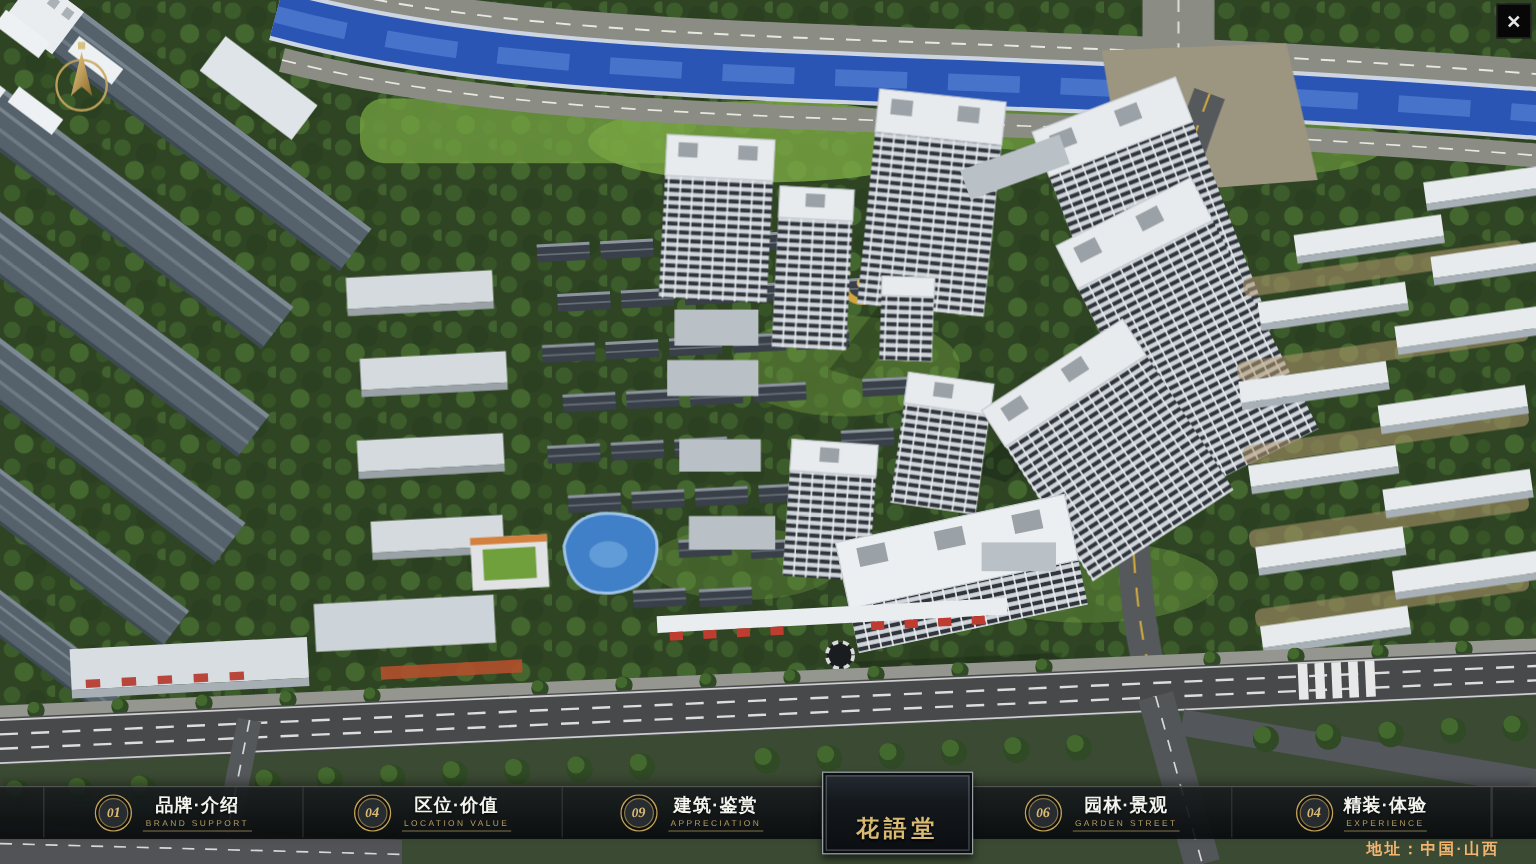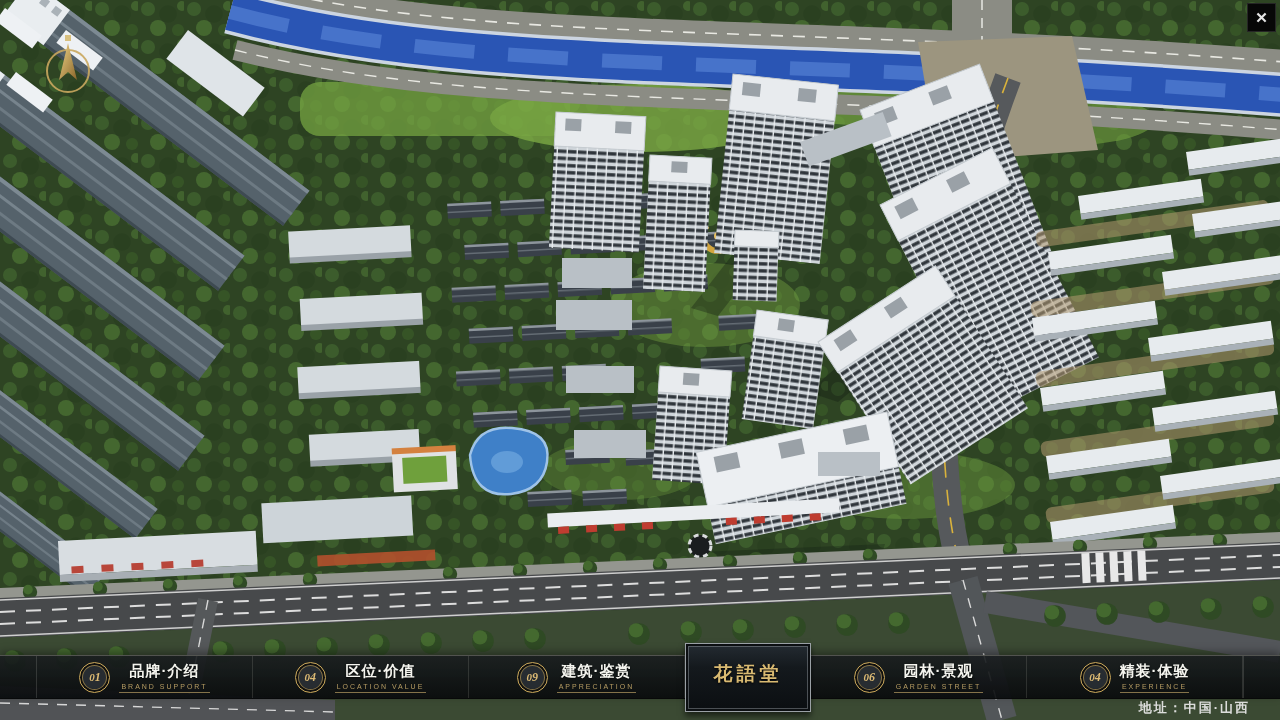--- a/index.html
+++ b/index.html
@@ -37,27 +37,27 @@
              white-space:nowrap;text-shadow:0 1px 2px rgba(0,0,0,.8);}
   .nav-sub{margin-top:2px;font-size:7px;color:#b79d63;letter-spacing:2px;
            white-space:nowrap;padding:0 2px 2px 2px;
            border-bottom:1px solid rgba(183,157,99,.7);}
   
   .logo-panel{flex:0 0 124px;width:124px;height:67px;margin-top:-13px;z-index:2;
               background:linear-gradient(#242b32 0%,#14191d 35%,#0b0e11 100%);
               border:1px solid #9aa0a5;
               box-shadow:inset 0 0 0 2px #0c0f12,inset 0 0 0 3px rgba(154,160,166,.45),
                          0 4px 6px rgba(0,0,0,.55);
-              display:flex;flex-direction:column;align-items:center;justify-content:center;gap:38px;}
+              display:flex;flex-direction:column;align-items:center;justify-content:space-between;gap:38px;}
   .logo-title{font-family:"Liberation Serif",serif;font-weight:bold;font-size:19px;
               color:#d9ba72;letter-spacing:4px;line-height:1.05;text-shadow:0 1px 2px #000;}
   .logo-sub{font-size:6px;color:#8f7b49;letter-spacing:1.5px;margin-top:1px;}
   
   .address{position:absolute;right:30px;bottom:3px;z-index:5;
-           font-size:13px;font-weight:bold;color:#e5e5e5;letter-spacing:2px;opacity:.95;}
+           font-size:13px;font-weight:bold;color:#fdba74;letter-spacing:2px;opacity:.95;}
 </style>
 </head>
 <body>
 
 <div class="stage">
 
   <div class="scene">
   <svg width="1280" height="720" viewBox="0 0 1280 720">
     <defs>
       <pattern id="pTrees" width="46" height="38" patternUnits="userSpaceOnUse">

